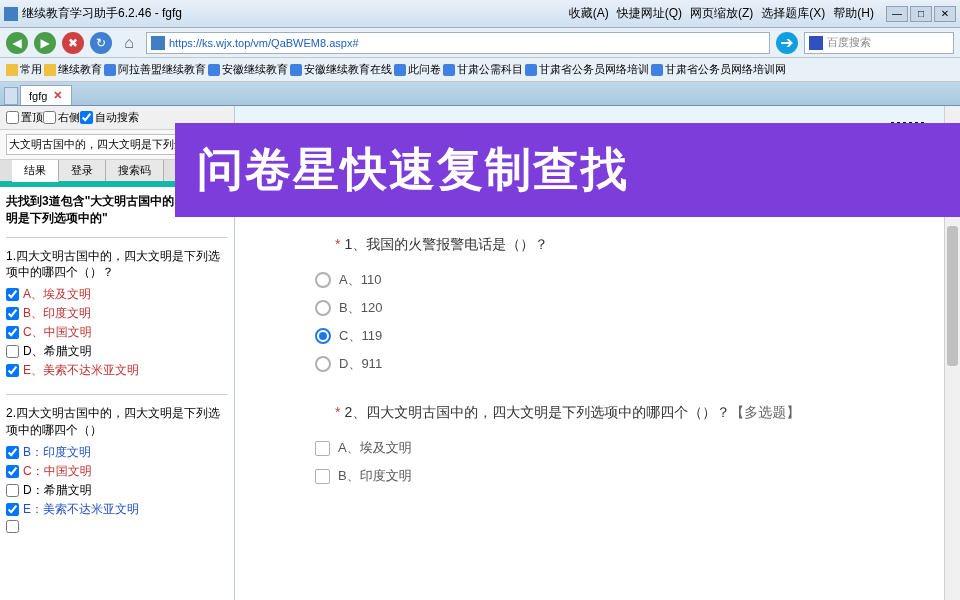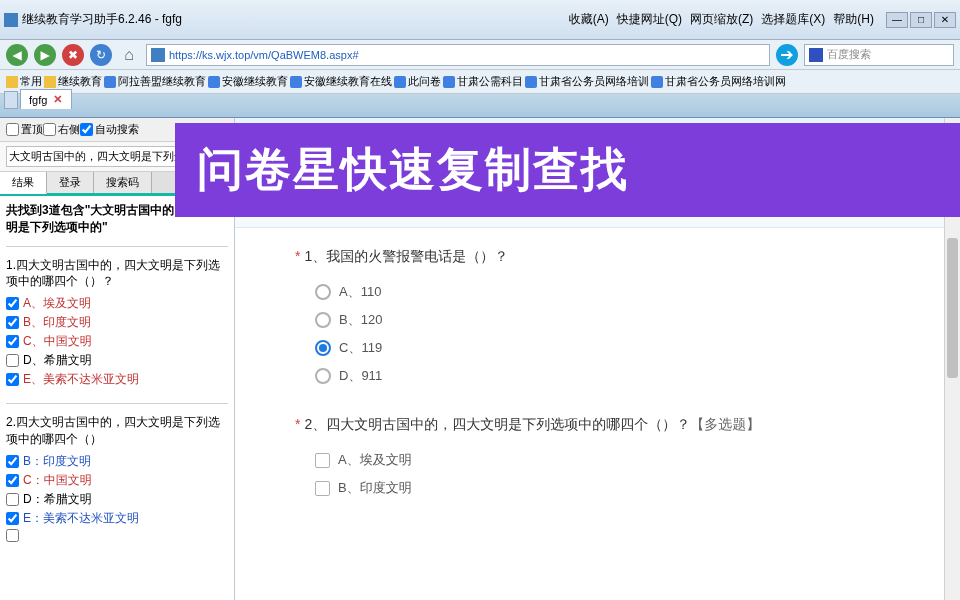--- a/index.html
+++ b/index.html
@@ -1,18 +1,18 @@
 <!DOCTYPE html>
 <html><head>
 <meta charset="utf-8">
 <style>
 * { margin: 0; padding: 0; box-sizing: border-box; font-family: "Microsoft YaHei", Arial, sans-serif; }
 body { background: #fff; width: 960px; height: 600px; overflow: hidden; position: relative; }
 
-.titlebar { height: 40px; background: linear-gradient(#e8f0f8,#d0e0f0); display: flex; align-items: center; padding: 0 4px; font-size: 12px; border-bottom: 1px solid #a0b0c0; }
+.titlebar { height: 28px; background: linear-gradient(#e8f0f8,#d0e0f0); display: flex; align-items: center; padding: 0 4px; font-size: 12px; border-bottom: 1px solid #a0b0c0; }
 .titlebar .icon { width: 14px; height: 14px; background: #4080c0; margin-right: 4px; }
 .titlebar .title { flex: 0 0 auto; }
 .titlebar .spacer { flex: 1; }
 .titlebar .menu-item { margin: 8px 4px; color: #000; cursor: pointer; }
 .winbtns { display: flex; gap: 2px; margin-left: 8px; }
 .winbtn { width: 22px; height: 16px; background: #c8d8e8; border: 1px solid #90a0b0; display: flex; align-items: center; justify-content: center; font-size: 10px; }
 
 .toolbar { height: 30px; background: #e8f0f8; display: flex; align-items: center; padding: 0 6px; gap: 6px; border-bottom: 1px solid #c0c8d0; }
 .nav-btn { width: 22px; height: 22px; border-radius: 50%; display: flex; align-items: center; justify-content: center; font-size: 12px; color: #fff; }
 .nav-back { background: #4a9e4a; }
@@ -25,53 +25,53 @@
 .url-text { flex: 1; color: #2060c0; }
 .go-btn { width: 22px; height: 22px; background: #10a0e0; border-radius: 50%; display: flex; align-items: center; justify-content: center; color: #fff; }
 .search-box { width: 150px; height: 22px; border: 1px solid #a0b0c0; background: #fff; display: flex; align-items: center; padding: 0 4px; font-size: 11px; }
 .search-icon { width: 14px; height: 14px; background: #3050c0; margin-right: 4px; }
 
 .bookmarks { height: 24px; background: #e8f0f8; display: flex; align-items: center; padding: 0 6px; gap: 2px; font-size: 11px; border-bottom: 1px solid #c0c8d0; }
 .bm { display: flex; align-items: center; gap: 2px; color: #000; cursor: pointer; }
 .bm-icon { width: 12px; height: 12px; background: #f0c040; }
 .bm-icon.e { background: #4080e0; border-radius: 2px; }
 
-.tabstrip { height: 24px; background: linear-gradient(#c0d8e8,#a8c8e0); display: flex; align-items: flex-end; padding: 8px 4px; border-bottom: 1px solid #7090b0; }
+.tabstrip { height: 24px; background: linear-gradient(#c0d8e8,#a8c8e0); display: flex; align-items: flex-end; padding: 0 4px; border-bottom: 1px solid #7090b0; }
 .empty-tab { width: 14px; height: 18px; border: 1px solid #90a8c0; background: #d0e0f0; margin-right: 2px; }
 .tab { height: 20px; background: #fff; border: 1px solid #90a8c0; border-bottom: none; padding: 0 8px; display: flex; align-items: center; font-size: 11px; gap: 6px; }
 .tab .close { color: #d04040; font-weight: bold; cursor: pointer; }
 
 .content { display: flex; height: calc(600px - 102px); }
 
 .sidebar { width: 235px; background: #f8f8f8; border-right: 1px solid #c0c8d0; display: flex; flex-direction: column; font-size: 12px; }
 .sb-opts { padding: 4px 6px; display: flex; align-items: center; background: #f0f0f0; border-bottom: 1px solid #d0d0d0; }
 .sb-opts label { display: flex; align-items: center; gap: 2px; font-size: 11px; }
 .sb-search { padding: 4px 6px; display: flex; gap: 4px; border-bottom: 1px solid #d0d0d0; }
 .sb-search-text { flex: 1; font-size: 11px; padding: 2px; border: 1px solid #c0c0c0; }
 .sb-search-btn { padding: 2px 10px; font-size: 11px; background: #e8e8e8; border: 1px solid #a0a0a0; }
-.sb-tabs { display: flex; border-bottom: 3px solid #14b8a6; background: #e0e0e0; }
+.sb-tabs { display: flex; border-bottom: 6px solid #14b8a6; background: #e0e0e0; padding-left: 12px; }
 .sb-tab { padding: 3px 12px; font-size: 11px; border-right: 1px solid #b0b0b0; background: #e8e8e8; cursor: pointer; }
 .sb-tab.active { background: #fff; border-bottom: 1px solid #fff; margin-bottom: -1px; }
 .sb-body { flex: 1; overflow-y: auto; padding: 6px; background: #fff; }
 .sb-summary { font-size: 12px; font-weight: bold; margin-bottom: 8px; line-height: 1.4; }
 .sb-q { margin-bottom: 14px; }
 .sb-q-title { font-size: 12px; margin-bottom: 4px; line-height: 1.4; }
 .sb-opt { display: flex; align-items: center; gap: 4px; font-size: 12px; padding: 1px 0; }
 .sb-opt input { margin: 0; }
 .sb-opt .red { color: #c03030; }
 .sb-opt .blue { color: #2050c0; }
 .sb-hr { border: none; border-top: 1px solid #d0d0d0; margin: 10px 0; }
 
 .main { flex: 1; background: #fff; position: relative; overflow: hidden; }
 .main-header { height: 110px; background: linear-gradient(180deg,#e8f4fb 0%,#f4faff 100%); position: relative; border-bottom: 1px solid #e0e8f0; }
 .bird { position: absolute; font-size: 12px; color: #5080a0; }
 .qr { position: absolute; top: 16px; right: 36px; width: 36px; height: 36px; background: repeating-linear-gradient(0deg,#000 0 3px,#fff 3px 6px), repeating-linear-gradient(90deg,#000 0 3px,#fff 3px 6px); background-blend-mode: difference; }
 .main-body { padding: 20px 60px; }
 .q-block { margin-bottom: 26px; font-size: 14px; }
-.q-title { margin-bottom: 12px; color: #333; }
+.q-title { margin-bottom: 12px; color: #333; margin-left: 40px; }
 .q-title .req { color: #d04040; margin-right: 4px; }
 .q-title .tag { color: #666; }
 .q-opts { padding-left: 20px; }
 .q-opt { display: flex; align-items: center; gap: 8px; padding: 5px 0; color: #555; font-size: 13px; }
 .radio { width: 16px; height: 16px; border: 2px solid #b0b0b0; border-radius: 50%; display: flex; align-items: center; justify-content: center; }
 .radio.checked { border-color: #1e7ae0; }
 .radio.checked::after { content: ""; width: 8px; height: 8px; background: #1e7ae0; border-radius: 50%; }
 .cbox { width: 15px; height: 15px; border: 1.5px solid #b0b0b0; border-radius: 2px; }
 
 .overlay { position: absolute; top: 123px; left: 175px; right: 0; background: #7d3ddb; color: #fff; font-size: 46px; font-weight: bold; padding: 16px 22px; letter-spacing: 2px; z-index: 100; font-family: Liberation Serif, serif; }

